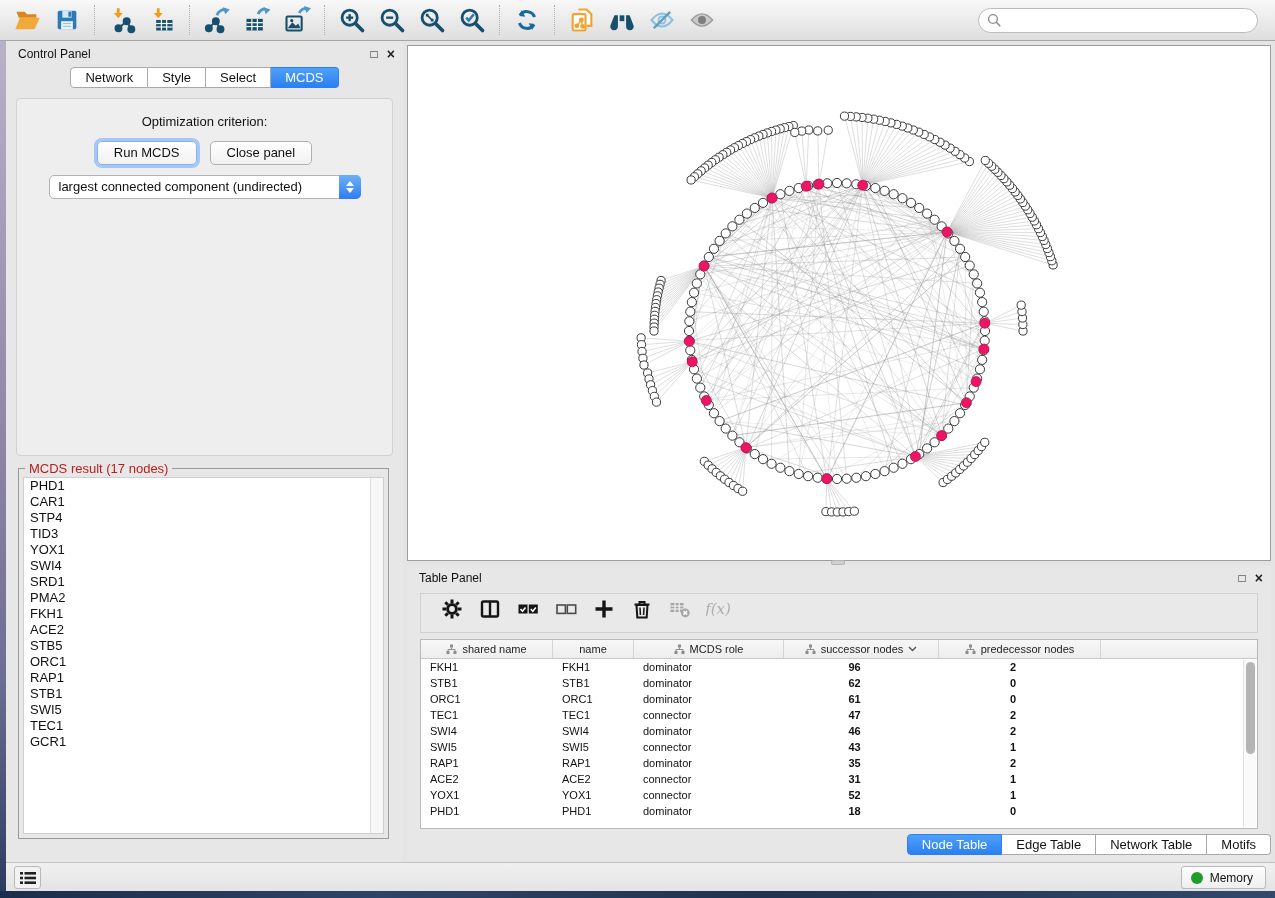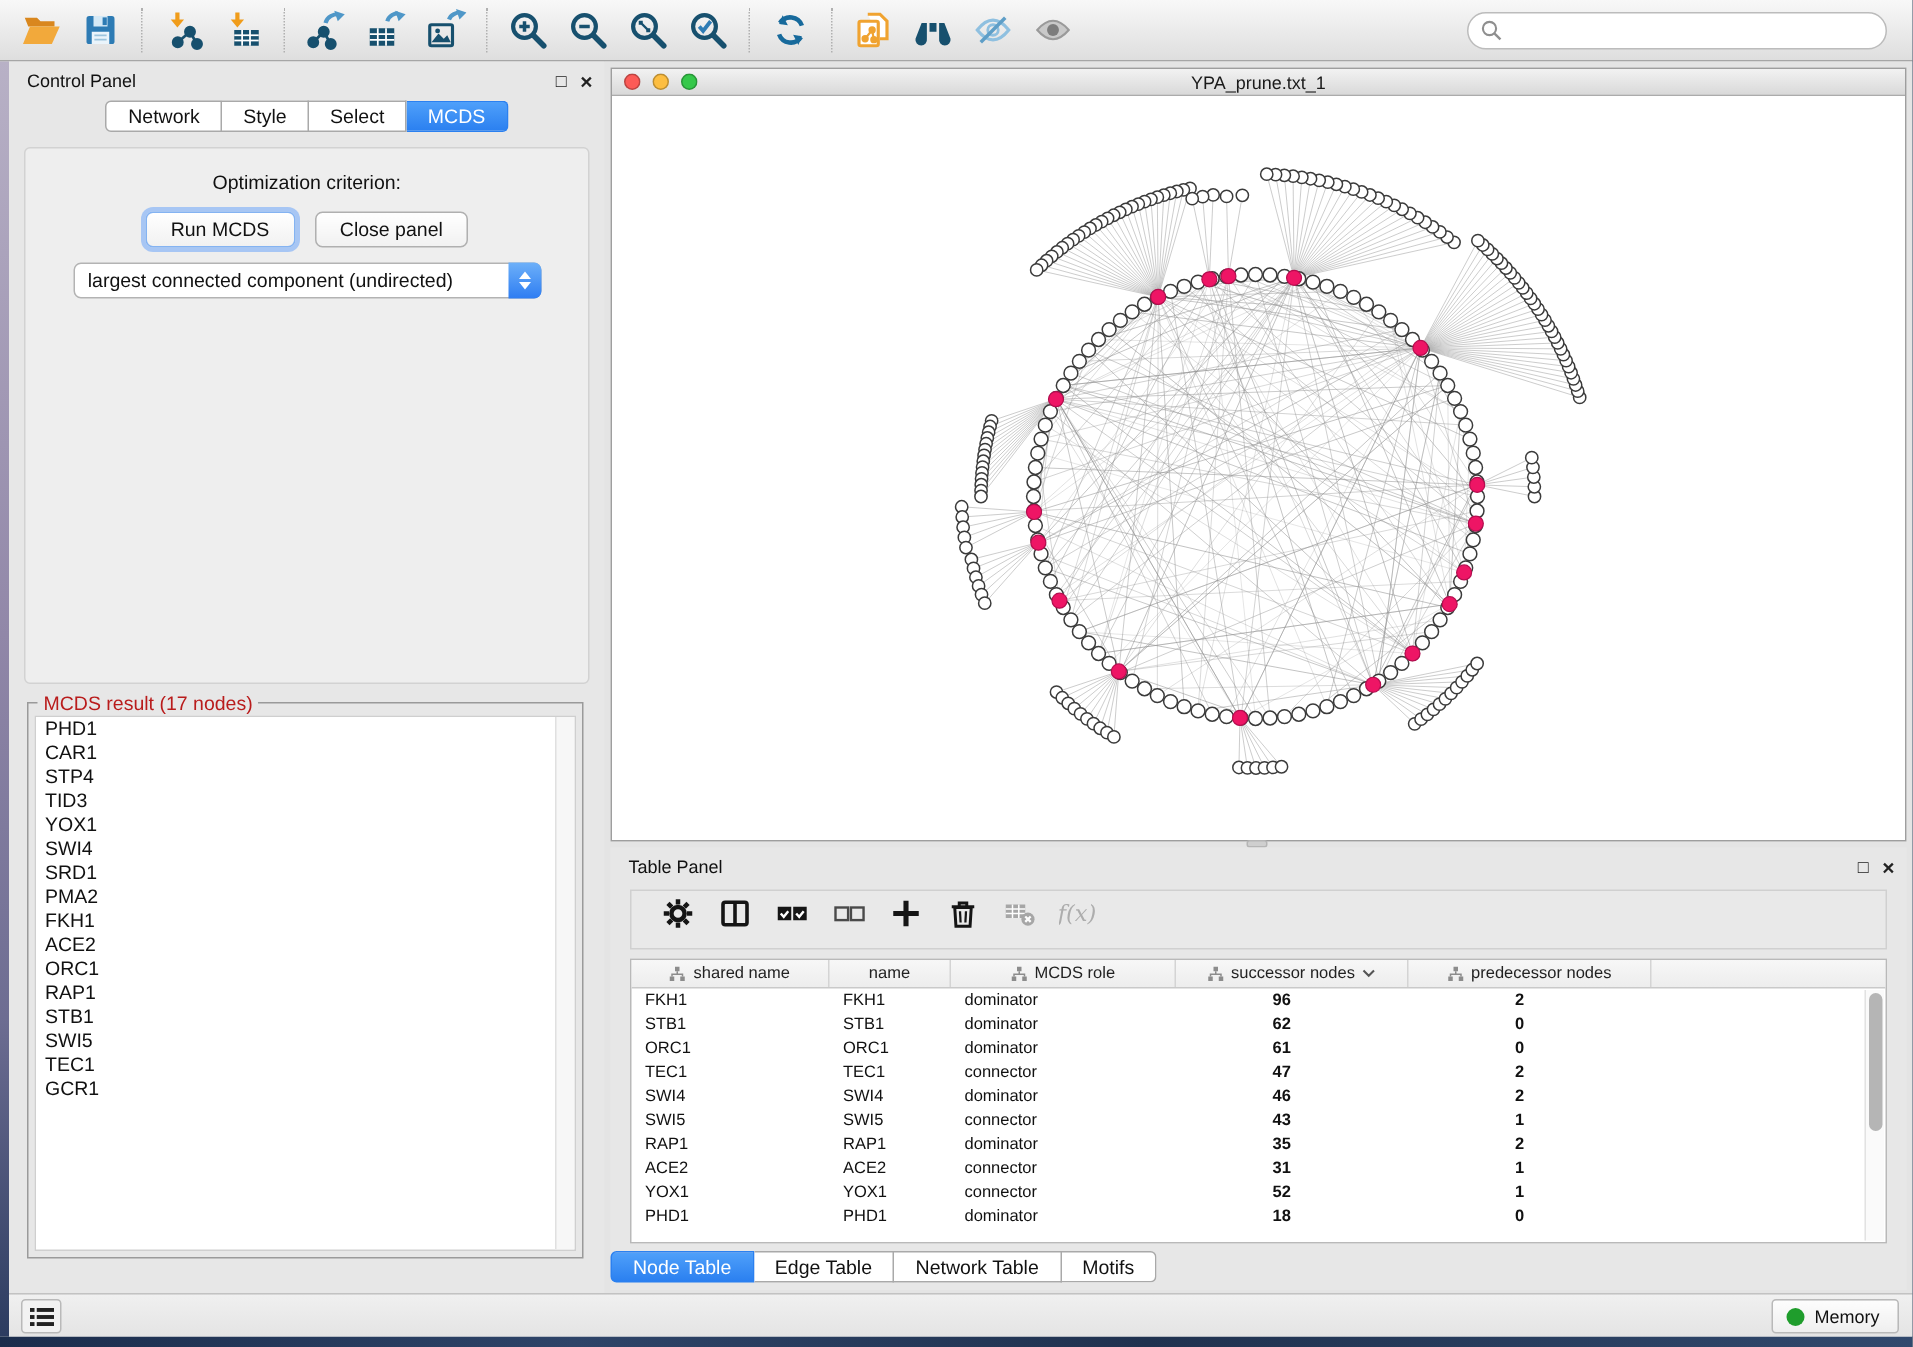--- a/index.html
+++ b/index.html
@@ -106,21 +106,21 @@
   #table-body { position:relative; }
   .tr { display:flex; height:16px; align-items:center; }
   .td { font-size:11px; color:#111; height:16px; line-height:16px; }
   .td.left { padding-left:9px; }
   .td.num { text-align:center; padding-right:14px;font-weight:bold; }
   #table-vscroll { position:absolute; right:1px; top:20px; bottom:1px; width:13px;
     background:#fafafa; border-left:1px solid #e2e2e2; }
   #table-vthumb { position:absolute; left:2px; top:2px; width:9px; height:92px;
     background:#b5b5b5; border-radius:5px; }
 
-  #tp-tabs { position:absolute; left:0; right:0; top:269px; display:flex; justify-content:flex-start; }
+  #tp-tabs { position:absolute; left:0; right:0; top:269px; display:flex; justify-content:flex-end; }
   #tp-tabs .seg-tab { font-size:13px; }
 
   
   #status-bar { position:absolute; left:6px; top:862px; width:1269px; height:29px;
     background:linear-gradient(#f0f0f0,#e4e4e4); border-top:1px solid #c2c2c2; }
   #list-btn { position:absolute; left:8px; top:3px; width:27px; height:23px; background:#f2f2f2;
     border:1px solid #b9b9b9; border-radius:3px; display:flex; align-items:center; justify-content:center; }
   #memory-btn { position:absolute; right:9px; top:3px; height:23px; padding:0 12px 0 9px;
     background:linear-gradient(#fdfdfd,#efefef); border:1px solid #b9b9b9; border-radius:3px;
     display:flex; align-items:center; gap:7px; font-size:12px; color:#111; }
@@ -344,41 +344,34 @@
       <div class="list-item">PHD1</div>
           <div class="list-item">CAR1</div>
           <div class="list-item">STP4</div>
           <div class="list-item">TID3</div>
           <div class="list-item">YOX1</div>
           <div class="list-item">SWI4</div>
           <div class="list-item">SRD1</div>
           <div class="list-item">PMA2</div>
           <div class="list-item">FKH1</div>
           <div class="list-item">ACE2</div>
+          <div class="list-item">STB5</div>
           <div class="list-item">ORC1</div>
           <div class="list-item">RAP1</div>
           <div class="list-item">STB1</div>
           <div class="list-item">SWI5</div>
           <div class="list-item">TEC1</div>
           <div class="list-item">GCR1</div>
         </div>
     </div>
   </div>
 
   <div id="right-region">
 
     <div id="network-window">
-      <div id="network-titlebar">
-        <span id="traffic-lights">
-          <span class="light" style="background: rgb(252, 91, 87);"></span>
-          <span class="light" style="background: rgb(253, 190, 65);"></span>
-          <span class="light" style="background: rgb(53, 200, 74);"></span>
-        </span>
-        <span id="network-title">YPA_prune.txt_1</span>
-      </div>
       <svg id="network-canvas" viewBox="0 0 862 496">
           <g>
             <line x1="576.7971711436769" y1="259.2542784760443" x2="281.3168793606867" y2="276.67966312606114" stroke="#8f8f8f" stroke-width="0.6" opacity="0.4354812428820878"></line>
             <line x1="576.7971711436769" y1="259.2542784760443" x2="311.5837056368972" y2="357.0966914932907" stroke="#8f8f8f" stroke-width="0.6" opacity="0.45655517259147016"></line>
             <line x1="576.7971711436769" y1="259.2542784760443" x2="511.2243944869011" y2="390.05750262077675" stroke="#8f8f8f" stroke-width="0.6" opacity="0.43830780410207804"></line>
             <line x1="576.7971711436769" y1="259.2542784760443" x2="561.7371657468378" y2="201.5412738475878" stroke="#8f8f8f" stroke-width="0.6" opacity="0.4356769290869124"></line>
             <line x1="576.7971711436769" y1="259.2542784760443" x2="311.5837056368972" y2="357.0966914932907" stroke="#8f8f8f" stroke-width="0.6" opacity="0.40761371173430233"></line>
             <line x1="576.7971711436769" y1="259.2542784760443" x2="282.26616051667605" y2="247.68212355143237" stroke="#8f8f8f" stroke-width="0.6" opacity="0.5452322352211922"></line>
             <line x1="576.7971711436769" y1="259.2542784760443" x2="300.82824023990304" y2="193" stroke="#8f8f8f" stroke-width="0.6" opacity="0.48457265620818357"></line>
             <line x1="576.7971711436769" y1="259.2542784760443" x2="363.54127384758783" y2="399.73716574683783" stroke="#8f8f8f" stroke-width="0.6" opacity="0.30628494003321977"></line>

